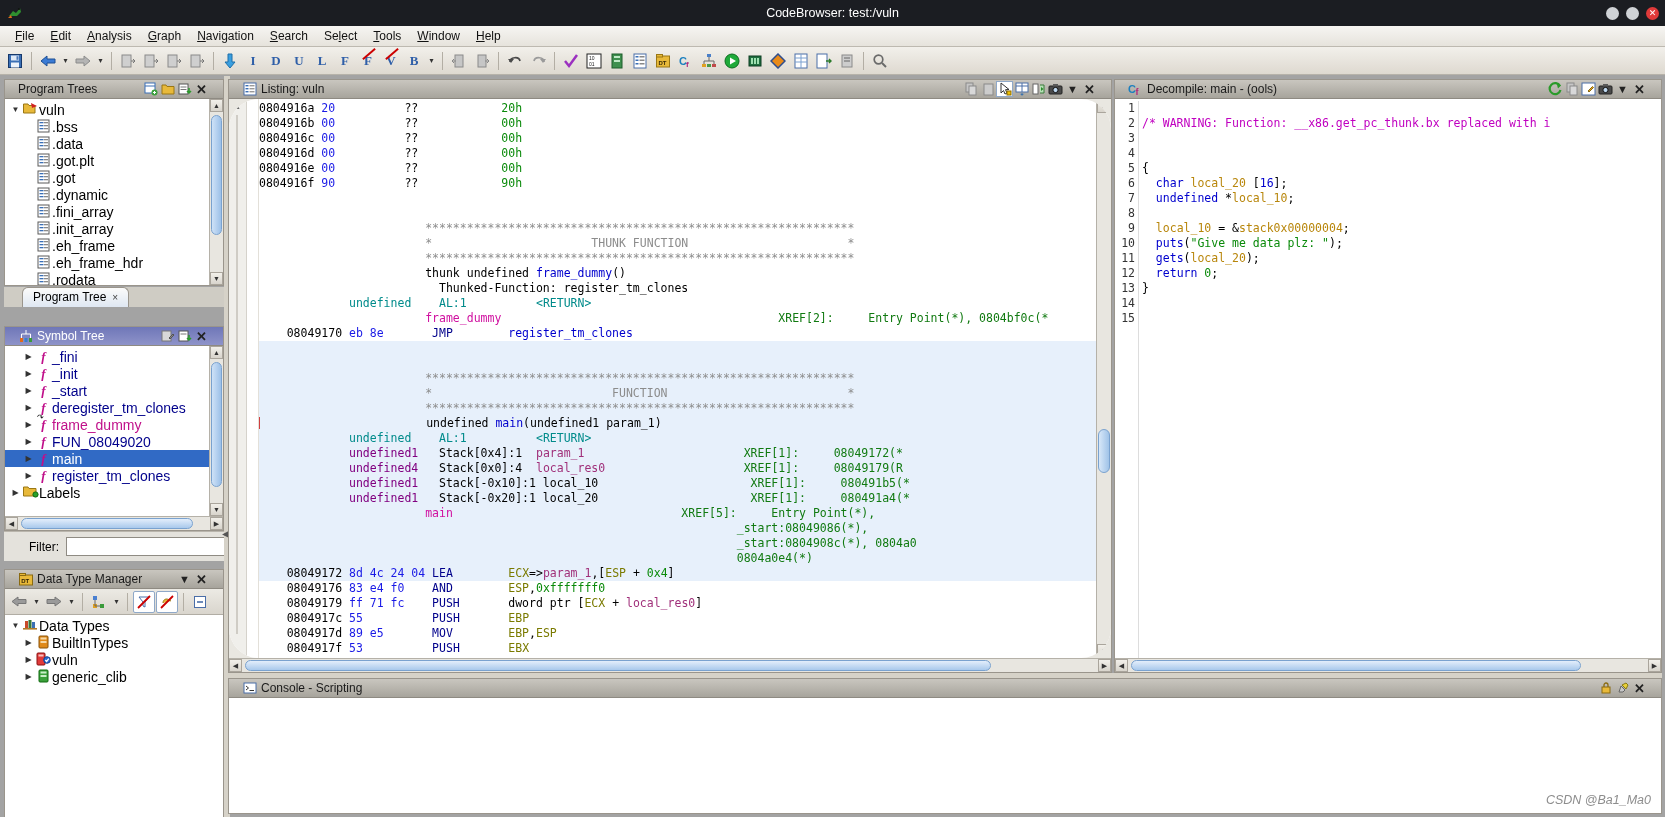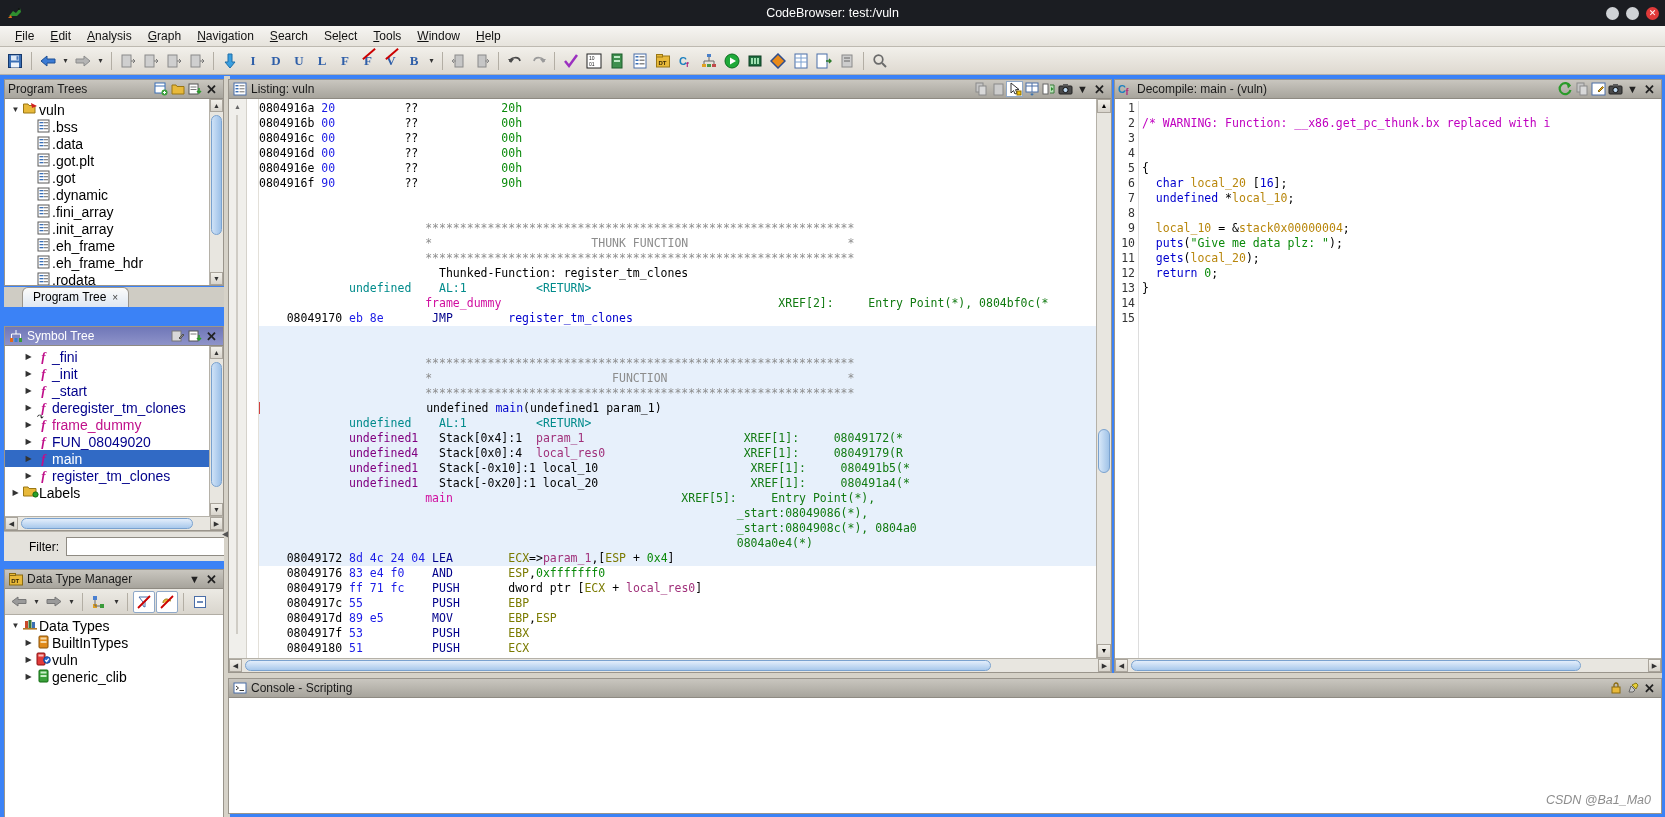--- a/index.html
+++ b/index.html
@@ -4,21 +4,21 @@
 <style>
   * { box-sizing: border-box; }
   html, body {
     margin: 0; padding: 0;
     width: 1665px; height: 817px;
     overflow: hidden;
     font-family: "Liberation Sans", sans-serif;
     font-size: 12px;
     background: #000;
   }
-  #app { position: relative; width: 1665px; height: 817px; background: #3b82f6; }
+  #app { position: relative; width: 1665px; height: 817px; background: #a3a3a3; }
 
   
   .titlebar {
     height: 26px; background: #1b1d22; color: #fff;
     display: flex; align-items: center; position: relative;
   }
   .titlebar .app-icon {
     width: 20px; height: 20px; margin-left: 5px;
     display: flex; align-items: center; justify-content: center;
     font-size: 13px; color: #4a9a3a;
@@ -51,21 +51,21 @@
   .tb.arrow { width: 11px; font-size: 8px; color:#333; }
   .tbsep { width:1px; height:18px; background:#b3aea4; margin:0 4px; }
   .tb svg { display:block; }
 
   
   .body-area { position: absolute; top: 76px; left: 0; right: 0; bottom: 0; }
 
   
   .panel { background:#e9e7e1; border:1px solid #9a958c; display:flex; flex-direction:column; }
   .ptitle {
-    height: 19px; display:flex; align-items:center; padding:0 3px;
+    height: 19px; display:flex; align-items:center; padding:0 13px;
     background: linear-gradient(#c9c6bf,#a7a49c); border-bottom:1px solid #8e8a82;
     font-size: 12px; color:#1a1a1a; font-weight:normal;
   }
   .ptitle.blue { background: linear-gradient(#6f77b8,#8e93c9); color:#fff; }
   .ptitle .pt-ico { width:15px; height:15px; display:flex; align-items:center; justify-content:center; margin-right:4px; }
   .ptitle .pt-label { flex:1; white-space:nowrap; overflow:hidden; }
   .ptitle .pt-btn { width:17px; height:16px; display:flex; align-items:center; justify-content:center; font-size:11px; color:#222; }
   .ptitle .pt-btn.x { font-weight:bold; font-size:13px; }
   .tree {
     flex:1; background:#fff; overflow:hidden; position:relative;
@@ -103,21 +103,21 @@
   
   .filterrow { height:30px; background:#e4e2dc; display:flex; align-items:center; padding:0 6px; gap:7px;
                border-top:1px solid #b9b5ac; }
   .filterrow .flbl { font-size:12px; }
   .filterrow input {
     flex:1; height:19px; border:1px solid #8f8b83; background:#fff; font-size:12px; padding:0 3px;
     font-family:"Liberation Sans",sans-serif;
   }
 
   
-  .listing-body { flex:1; background:#fff; position:relative; overflow:hidden; display:flex; }
+  .listing-body { flex:1; background:#fff; position:relative; overflow:hidden; display:flex;border-radius:30px; }
   .mono { font-family:"DejaVu Sans Mono","Liberation Mono",monospace; font-size:11.5px; }
   .code-line { height:15px; line-height:15px; white-space:pre; }
 
   .hl { background:#e7f0fb; }
 
   .c-addr { color:#000; }
   .c-bytes { color:#1a1ae6; }
   .c-mnem { color:#00008b; }
   .c-reg  { color:#7a7a00; }
   .c-num  { color:#0a8a0a; }
@@ -864,20 +864,21 @@
               <div class="code-line"><span class="c-addr">0804916b </span><span class="c-bytes">00</span><span class="c-plain">          ??            </span><span class="c-num">00h</span></div>
               <div class="code-line"><span class="c-addr">0804916c </span><span class="c-bytes">00</span><span class="c-plain">          ??            </span><span class="c-num">00h</span></div>
               <div class="code-line"><span class="c-addr">0804916d </span><span class="c-bytes">00</span><span class="c-plain">          ??            </span><span class="c-num">00h</span></div>
               <div class="code-line"><span class="c-addr">0804916e </span><span class="c-bytes">00</span><span class="c-plain">          ??            </span><span class="c-num">00h</span></div>
               <div class="code-line"><span class="c-addr">0804916f </span><span class="c-bytes">90</span><span class="c-plain">          ??            </span><span class="c-num">90h</span></div>
               <div class="code-line">&nbsp;</div>
               <div class="code-line">&nbsp;</div>
               <div class="code-line"><span class="c-cmt">                        **************************************************************</span></div>
               <div class="code-line"><span class="c-cmt">                        *                       THUNK FUNCTION                       *</span></div>
               <div class="code-line"><span class="c-cmt">                        **************************************************************</span></div>
+              <div class="code-line"><span class="c-plain">                        thunk undefined </span><span class="c-lbl">frame_dummy</span><span class="c-plain">()</span></div>
               <div class="code-line"><span class="c-plain">                          Thunked-Function: register_tm_clones</span></div>
               <div class="code-line"><span class="c-typ">             undefined  </span><span class="c-typ">  AL:1          </span><span class="c-typ">&lt;RETURN&gt;</span></div>
               <div class="code-line"><span class="c-plain">                        </span><span class="c-fn">frame_dummy</span><span class="c-plain">                                        </span><span class="c-xref">XREF[2]:     Entry Point(*), 0804bf0c(*</span></div>
               <div class="code-line"><span class="c-addr">    08049170 </span><span class="c-bytes">eb 8e</span><span class="c-mnem">       JMP        </span><span class="c-lbl">register_tm_clones</span></div>
               <div class="code-line hl">&nbsp;</div>
               <div class="code-line hl">&nbsp;</div>
               <div class="code-line hl"><span class="c-cmt">                        **************************************************************</span></div>
               <div class="code-line hl"><span class="c-cmt">                        *                          FUNCTION                          *</span></div>
               <div class="code-line hl"><span class="c-cmt">                        **************************************************************</span></div>
               <div class="code-line hl"><span style="display:inline-block;width:0;border-left:2px solid #d04040;height:12px;vertical-align:-2px;margin-left:-1px;"></span><span class="c-plain">                        undefined </span><span class="c-lbl">main</span><span class="c-plain">(undefined1 param_1)</span></div>
@@ -914,21 +915,21 @@
     </div>
 
     <div class="panel" style="position:absolute;left:1114px;top:3px;width:548px;height:594px;">
       <div class="ptitle">
         <span class="pt-ico">
           <svg width="15" height="14" viewBox="0 0 15 14">
               <text x="0" y="11" font-size="11" fill="#1b7fbf" font-weight="bold">C</text>
               <text x="7.5" y="13" font-size="9" fill="#b0267a" font-weight="bold">f</text>
             </svg>
         </span>
-        <span class="pt-label">Decompile: main - (vuln)</span>
+        <span class="pt-label">Decompile: main - (ools)</span>
         <span class="pt-btn">
             <svg width="16" height="16" viewBox="0 0 16 16">
               <path d="M13 5 A5.5 5.5 0 1 0 13.5 9" stroke="#2a9a2a" stroke-width="2.2" fill="none"></path>
               <path d="M9.5 2 L14 4.5 L11 7.5 Z" fill="#2a9a2a"></path>
             </svg>
           </span>
         <span class="pt-btn">
             <svg width="14" height="14" viewBox="0 0 14 14">
               <rect x="2" y="1" width="7" height="9" fill="#c6c6c6" stroke="#8a8a8a"></rect>
               <rect x="5" y="4" width="7" height="9" fill="#d8d8d8" stroke="#8a8a8a"></rect>

